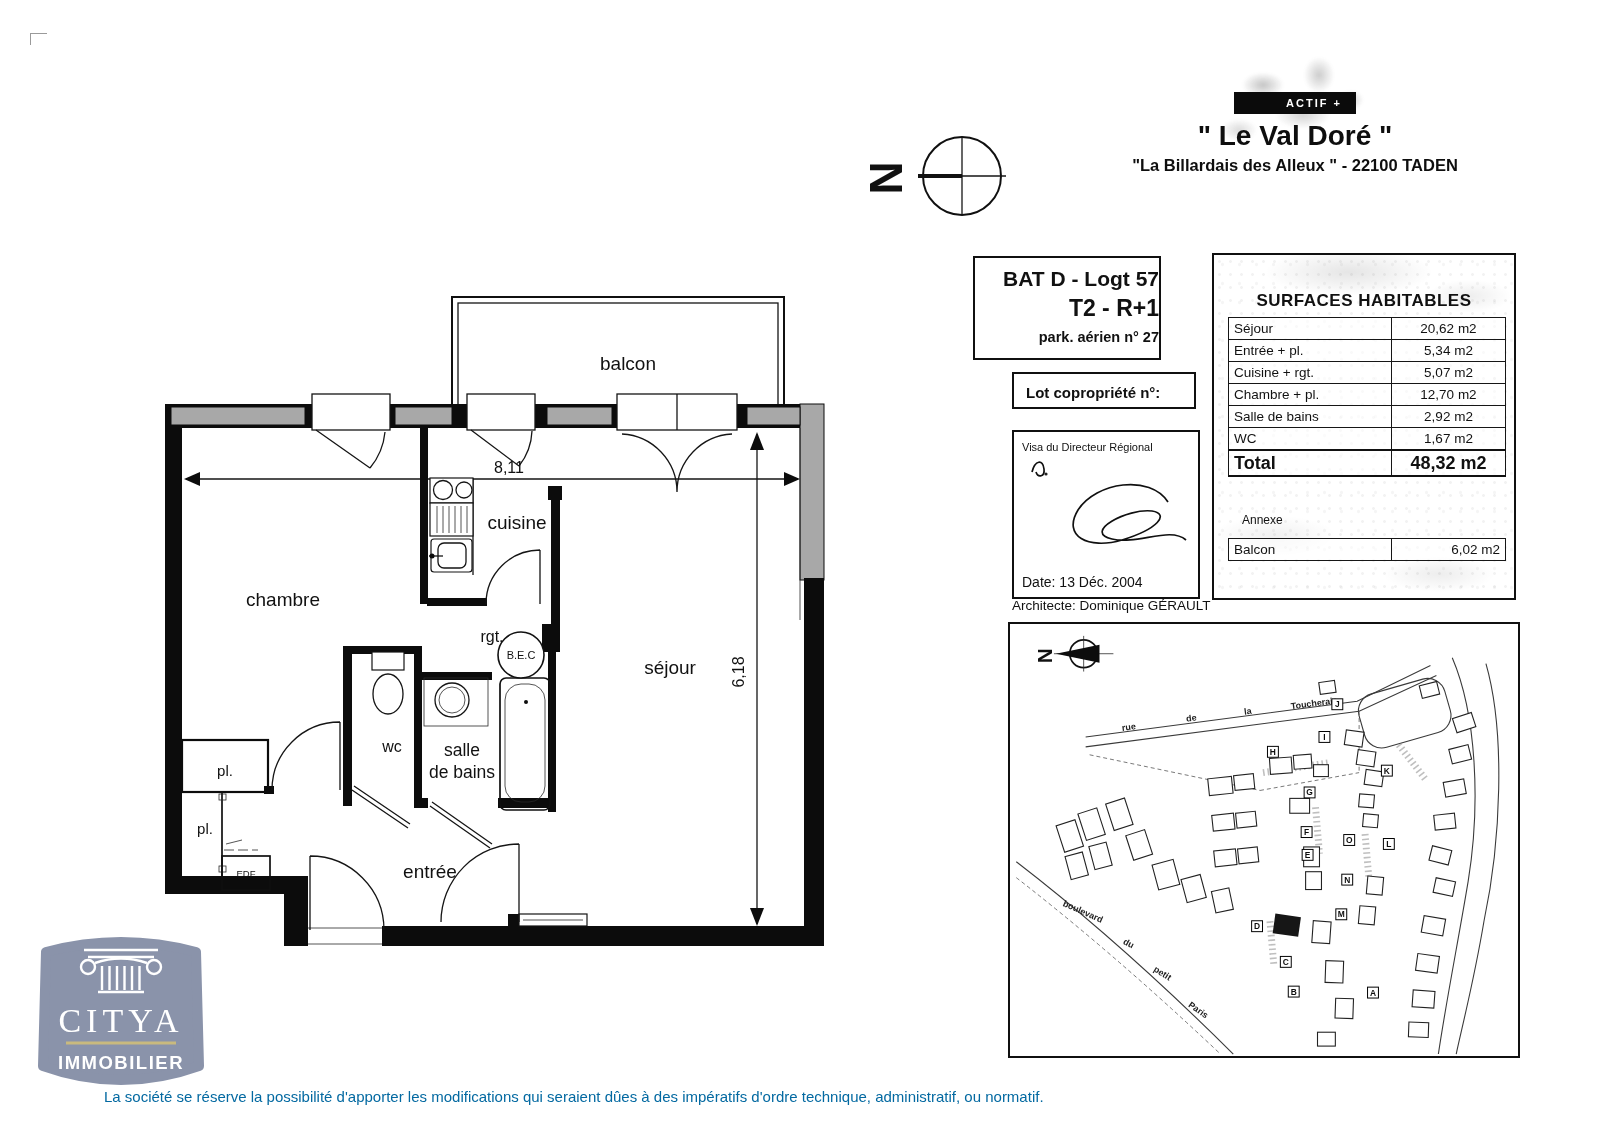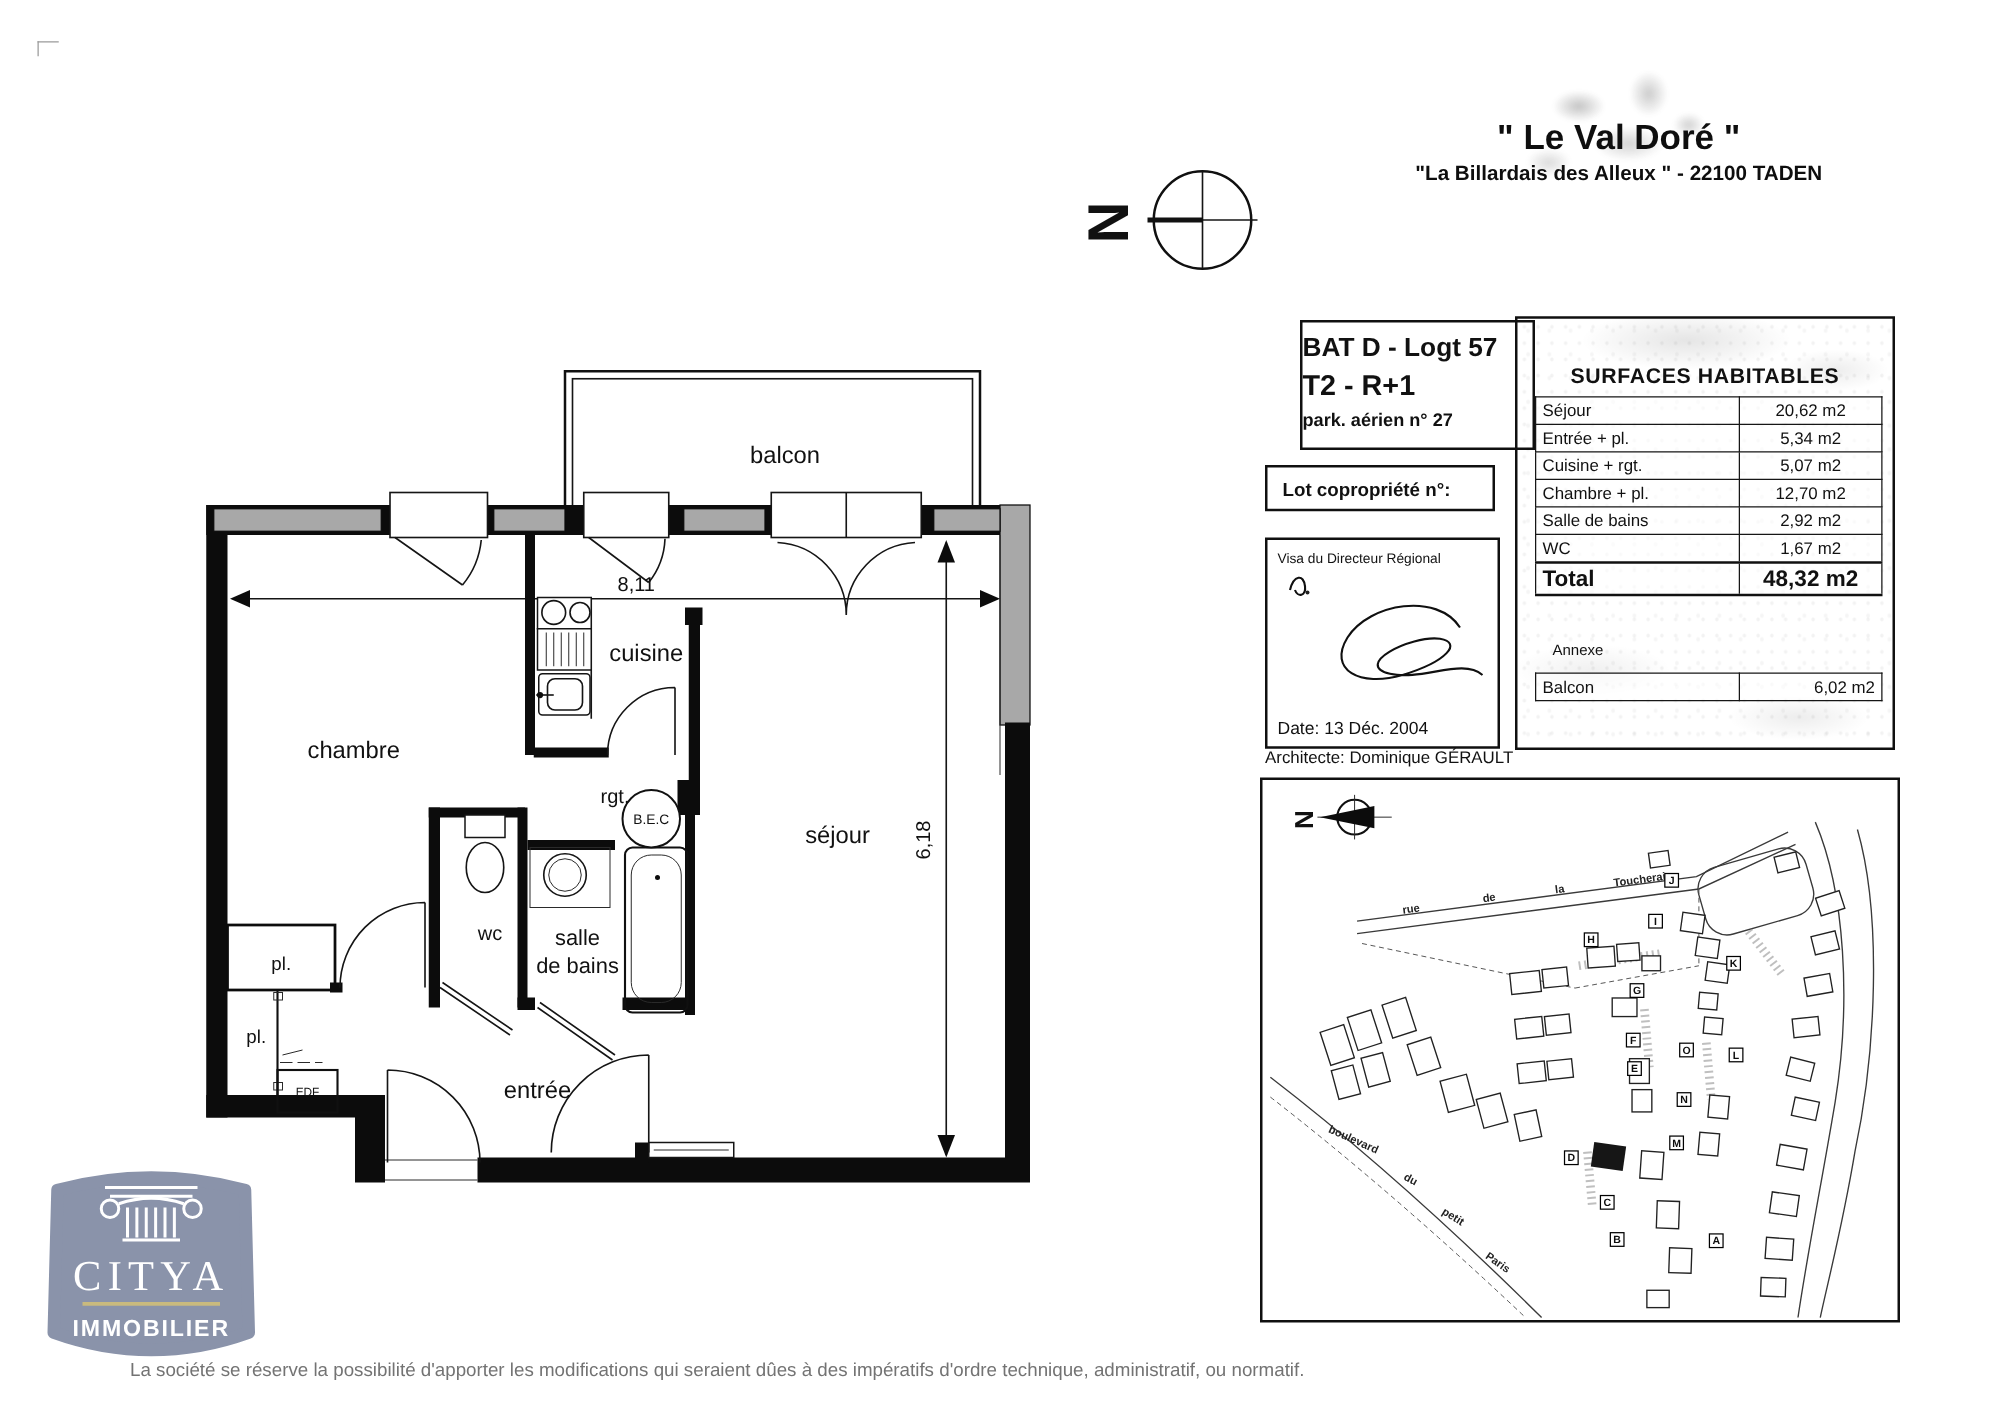--- a/index.html
+++ b/index.html
@@ -17,21 +17,21 @@
       radial-gradient(ellipse 22px 26px at 65% 20%, rgba(70,70,70,.5), transparent 70%),
       radial-gradient(ellipse 40px 20px at 55% 60%, rgba(80,80,80,.45), transparent 70%),
       radial-gradient(ellipse 18px 14px at 85% 45%, rgba(90,90,90,.5), transparent 70%),
       radial-gradient(ellipse 26px 16px at 15% 75%, rgba(90,90,90,.4), transparent 70%);}
   .banner{display:inline-block;margin-top:4px;background:#0b0b0b;color:#fff;font-size:11px;font-weight:bold;
           letter-spacing:2px;padding:5px 14px 5px 52px;}
   .project{font-weight:bold;font-size:28px;margin-top:6px;color:#0e0e0e;}
   .address{font-weight:bold;font-size:16.5px;margin-top:4px;color:#0e0e0e;}
   
   .box{border:2px solid #101010;background:#fff;}
-  .unitbox{left:1040px;top:256px;width:184px;height:100px;text-align:left;}
+  .unitbox{left:973px;top:256px;width:184px;height:100px;text-align:right;}
   .unit1{font-weight:bold;font-size:21px;margin-top:9px;}
   .unit2{font-weight:bold;font-size:23px;margin-top:4px;}
   .unit3{font-weight:bold;font-size:14.5px;margin-top:7px;}
   .lotbox{left:1012px;top:372px;width:184px;height:37px;line-height:37px;font-weight:bold;font-size:15px;padding-left:12px;box-sizing:border-box;}
   .visabox{left:1012px;top:430px;width:184px;height:165px;}
   .visatitle{position:absolute;left:8px;top:9px;font-size:11px;}
   .visadate{position:absolute;left:8px;bottom:7px;font-size:14px;}
   .architect{left:1012px;top:598px;font-size:13.5px;}
   
   .surfbox{left:1212px;top:253px;width:304px;height:347px;border:2px solid #101010;box-sizing:border-box;
@@ -71,29 +71,30 @@
   .t11{font-size:11px;}.t9{font-size:9.5px;}
   
   .mapbox{left:1008px;top:622px;width:512px;height:436px;border:2px solid #101010;box-sizing:border-box;}
   .mln{fill:none;stroke:#3a3a3a;stroke-width:1.1;}
   .mlnd{fill:none;stroke:#555;stroke-width:.8;stroke-dasharray:4 3;}
   .comb{stroke:#8a8a8a;stroke-width:7;stroke-dasharray:1.6 3;fill:none;opacity:.55;}
   .mstreet{font-size:9px;font-weight:bold;fill:#222;text-anchor:middle;}
   .mlabel{font-size:8.5px;font-weight:bold;fill:#0d0d0d;text-anchor:middle;}
   
   .cityabadge{left:36px;top:926px;width:170px;height:168px;}
-  .disclaimer{left:104px;top:1088px;font-size:15px;color:#737373;white-space:nowrap;}
+  .disclaimer{left:104px;top:1088px;font-size:15px;color:#0369a1;white-space:nowrap;}
 </style>
 </head>
 <body>
 
 <div class="abs cropmark"></div>
 
 <div class="abs stamp-smudge"></div>
 <div class="abs header">
+  <div><span class="banner">ACTIF +</span></div>
   <div class="project">" Le Val Doré "</div>
   <div class="address">"La Billardais des Alleux " - 22100 TADEN</div>
 </div>
 
 <svg class="abs" style="left:850px;top:120px" width="170" height="115" viewBox="850 120 170 115">
   <text transform="translate(886,178) rotate(-90)" text-anchor="middle" dominant-baseline="central" font-size="46" font-weight="bold" fill="#111">N</text>
   <circle cx="962" cy="176" r="39" class="ln2"></circle>
   <line x1="962" y1="137" x2="962" y2="215" class="ln1"></line>
   <line x1="918" y1="176" x2="962" y2="176" stroke="#111" stroke-width="4"></line>
   <line x1="962" y1="176" x2="1006" y2="176" class="ln1"></line>

